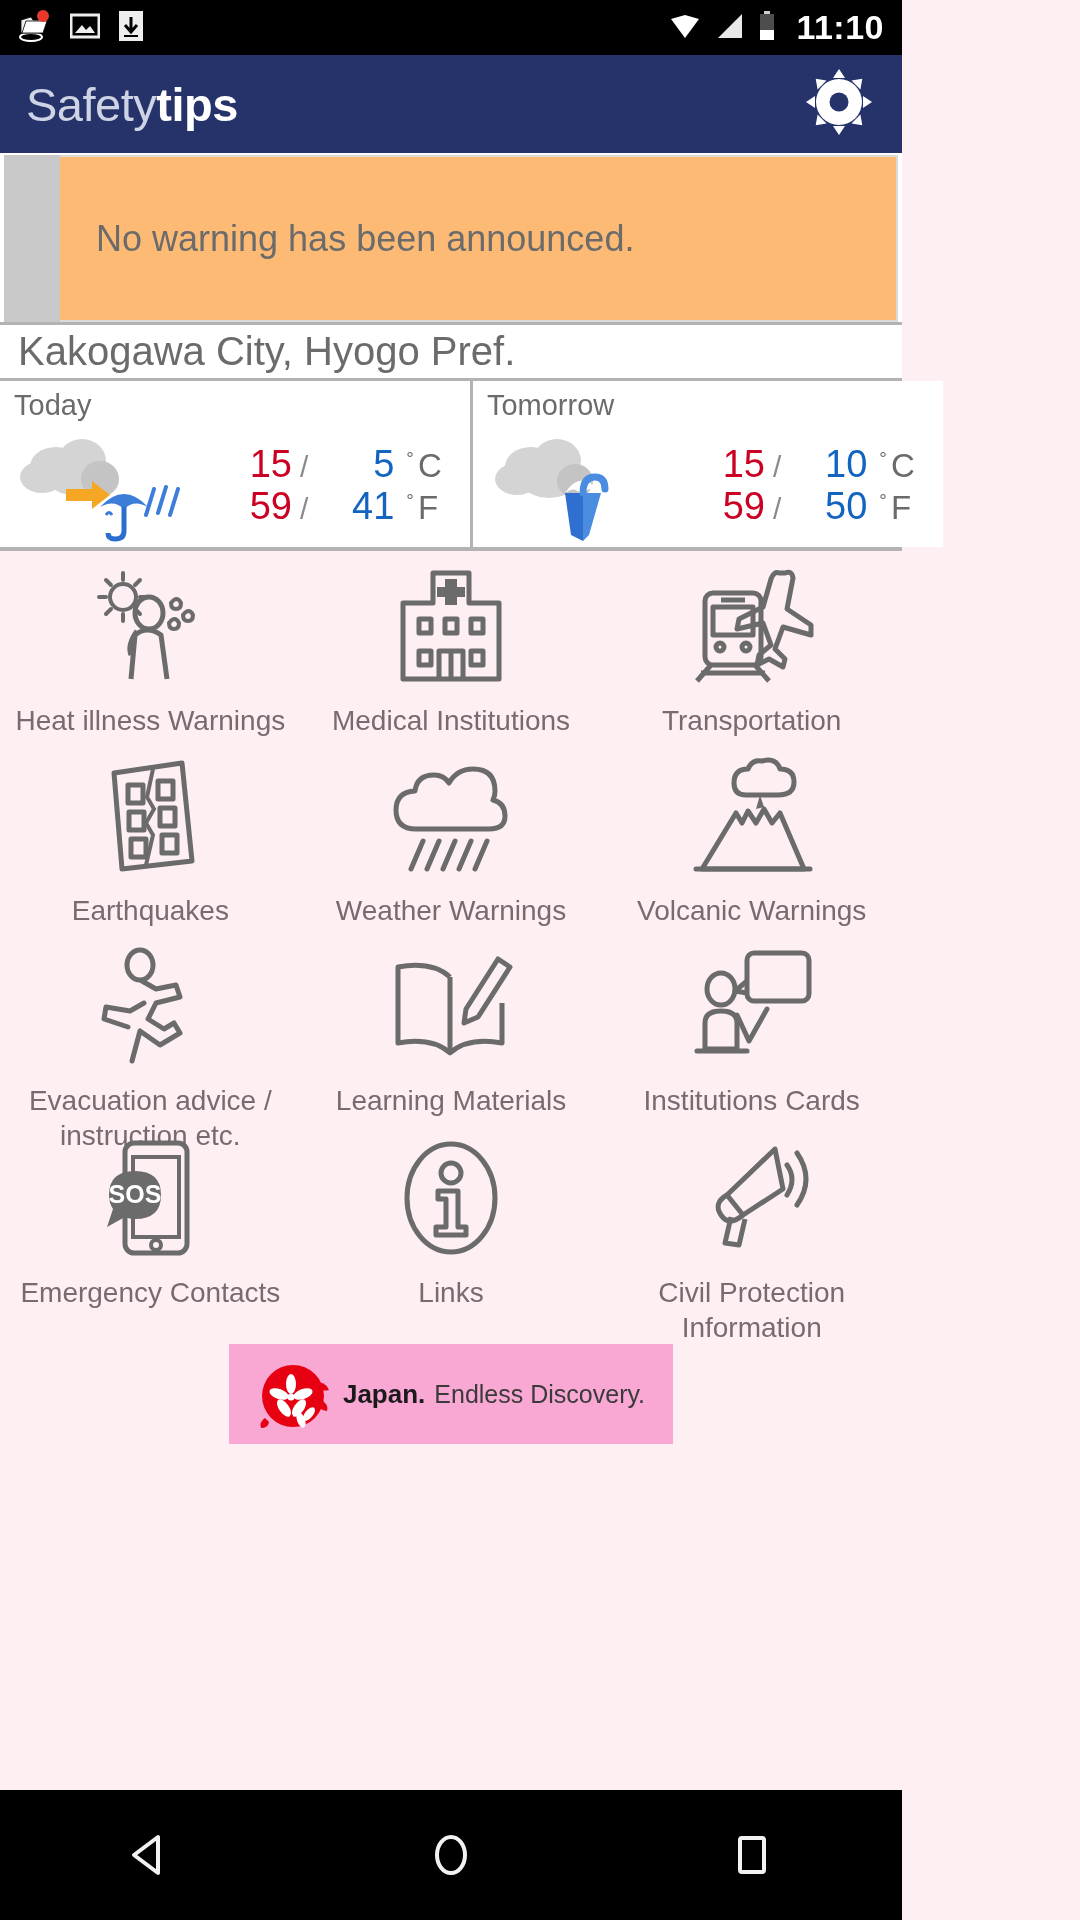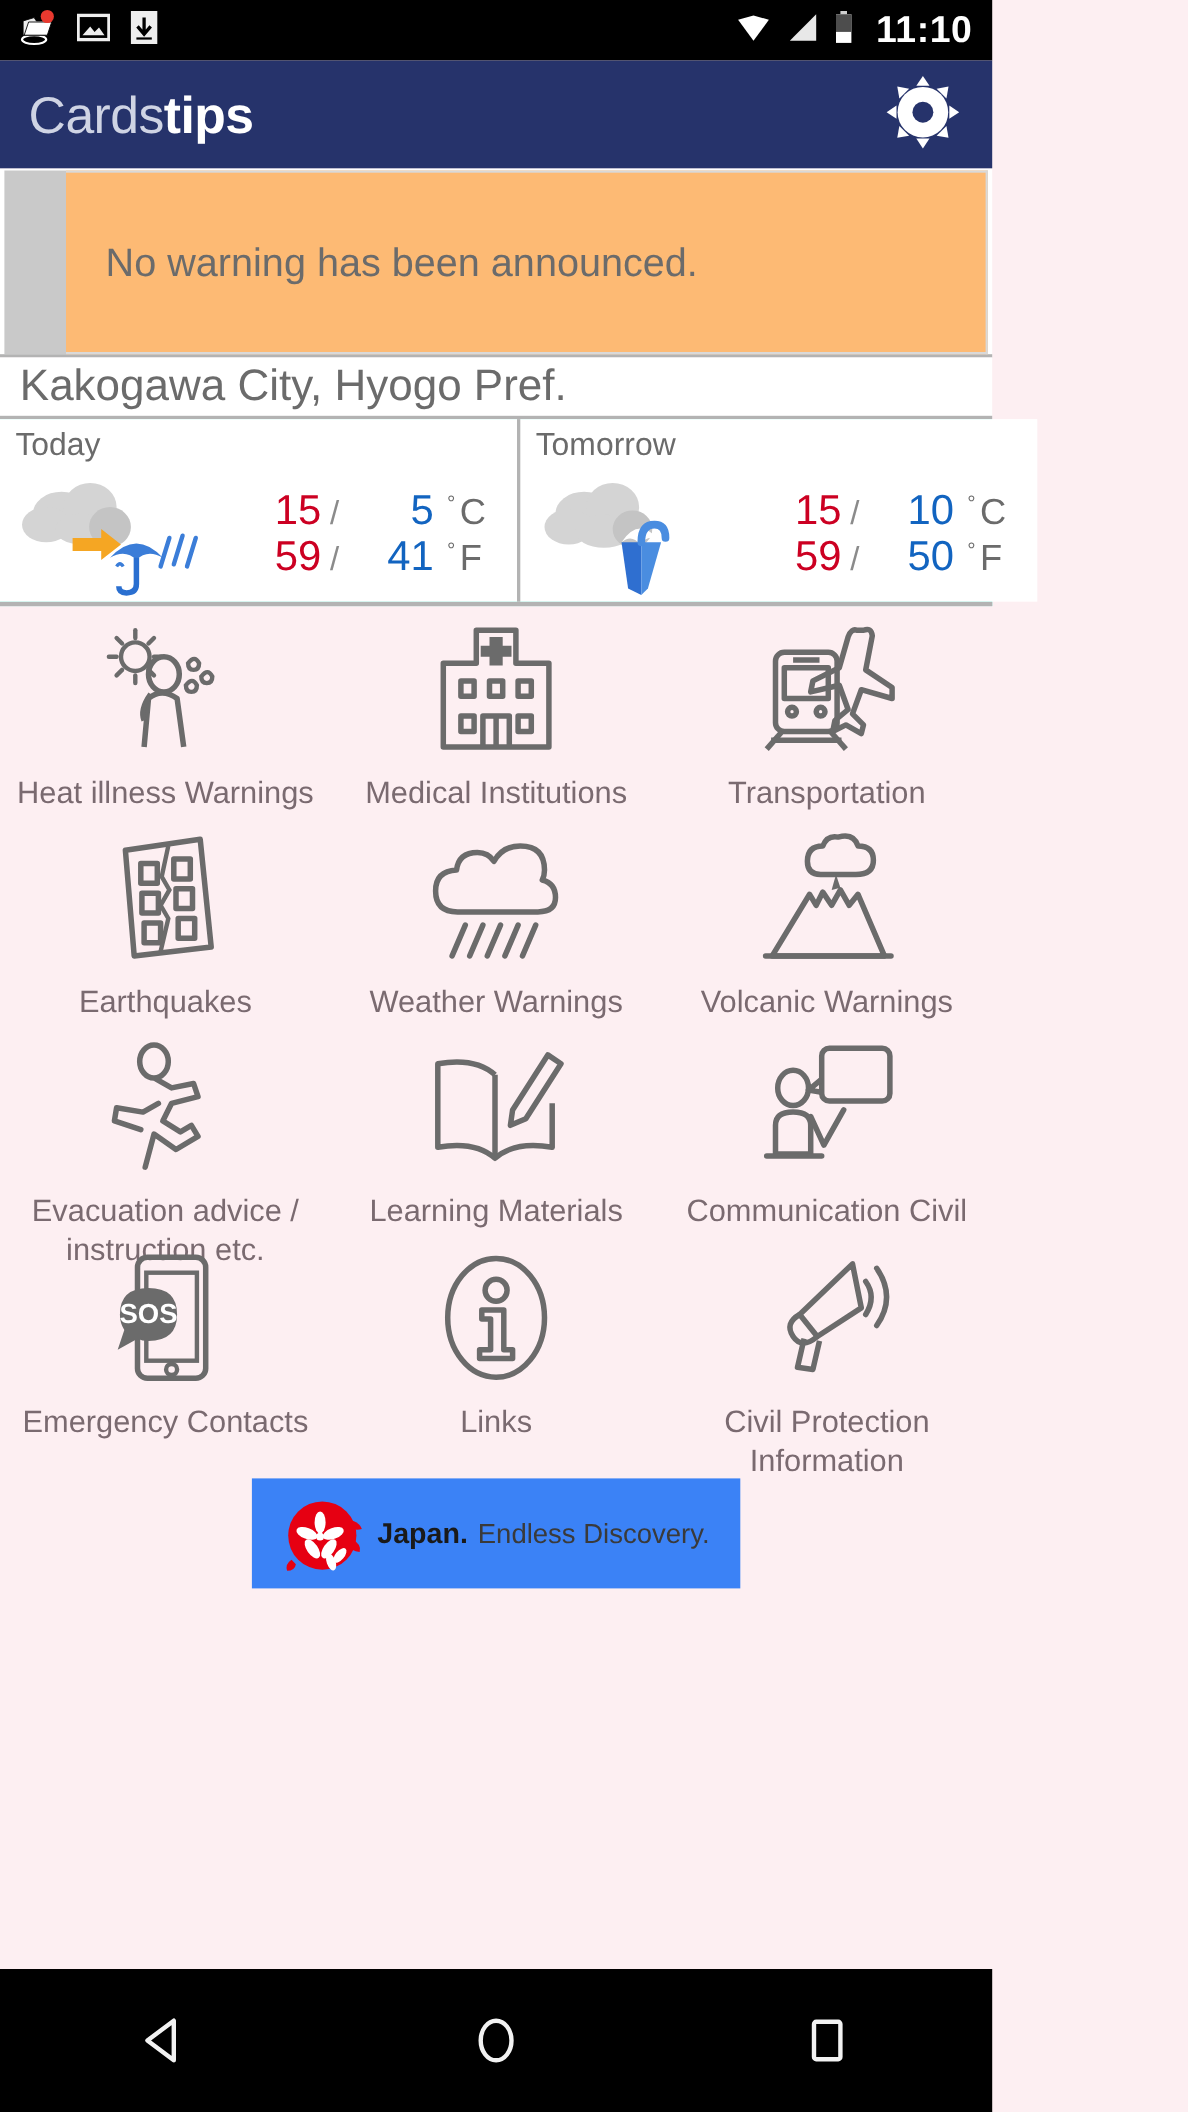--- a/index.html
+++ b/index.html
@@ -76,21 +76,21 @@
   .cell-icon { height:118px; display:flex; align-items:flex-end; justify-content:center; }
   .cell-label { font-size:28px; color:#7a6a70; text-align:center; line-height:1.25; margin-top:18px; max-width:300px; }
 
   .grow.r1 { height:190px; }
   .grow.r2 { height:190px; }
   .grow.r3 { height:192px; }
   .grow.r4 { height:192px; }
 
   
   .jlogo-wrap { height:126px; display:flex; align-items:center; justify-content:center; }
-  .jlogo { background:#3b82f6; display:flex; align-items:center; gap:10px; padding:12px 28px; }
+  .jlogo { background:#f9a8d4; display:flex; align-items:center; gap:10px; padding:12px 28px; }
   .jl-text { display:flex; align-items:baseline; gap:9px; }
   .jl-japan { font-size:26px; font-weight:700; color:#1a1a1a; }
   .jl-tag { font-size:25px; color:#3a3a3a; }
 
   
   .navbar {
     flex:0 0 130px; background:#000;
     display:flex; align-items:center; justify-content:space-around;
   }
   .nav-btn { width:200px; display:flex; align-items:center; justify-content:center; }
@@ -141,21 +141,21 @@
           <rect x="2" y="4" width="14" height="26" fill="#fff"></rect>
           <rect x="2" y="4" width="14" height="16" fill="#4d4d4d"></rect>
         </svg>
       </span>
       <span class="sb-clock">11:10</span>
     </div>
   </div>
 
   <div class="appbar">
     <div class="logo">
-      <span class="light">Cards</span><span class="bold">tips</span>
+      <span class="light">Safety</span><span class="bold">tips</span>
     </div>
     <div class="gear">
       <svg width="74" height="74" viewBox="0 0 74 74">
         <g fill="#ffffff">
           <path d="M37 4 L43 13 L31 13 Z"></path>
           <path d="M37 70 L43 61 L31 61 Z"></path>
           <path d="M4 37 L13 31 L13 43 Z"></path>
           <path d="M70 37 L61 31 L61 43 Z"></path>
           <path d="M13.7 13.7 L24.5 15.6 L15.6 24.5 Z"></path>
           <path d="M60.3 60.3 L49.5 58.4 L58.4 49.5 Z"></path>
@@ -404,21 +404,21 @@
         <div class="cell-icon">
           <svg width="130" height="118" viewBox="0 0 130 118">
             <rect x="60" y="6" width="62" height="48" rx="7" fill="none" stroke="#6b6b6b" stroke-width="5"></rect>
             <path d="M60 34 L48 44 L60 46" fill="none" stroke="#6b6b6b" stroke-width="5" stroke-linejoin="round"></path>
             <ellipse cx="34" cy="42" rx="14" ry="16" fill="none" stroke="#6b6b6b" stroke-width="5"></ellipse>
             <path d="M18 102 L18 76 q0 -12 16 -12 q16 0 16 12 L50 102 Z" fill="none" stroke="#6b6b6b" stroke-width="5" stroke-linejoin="round"></path>
             <line x1="10" y1="104" x2="60" y2="104" stroke="#6b6b6b" stroke-width="5" stroke-linecap="round"></line>
             <path d="M50 68 L62 94 L80 62" fill="none" stroke="#6b6b6b" stroke-width="5" stroke-linejoin="round" stroke-linecap="round"></path>
           </svg>
         </div>
-        <div class="cell-label">Communication Civil</div>
+        <div class="cell-label">Institutions Cards</div>
       </div>
     </div>
 
     <div class="grow r4">
       <div class="cell">
         <div class="cell-icon">
           <svg width="110" height="118" viewBox="0 0 110 118">
             <rect x="30" y="4" width="62" height="110" rx="9" fill="none" stroke="#6b6b6b" stroke-width="5"></rect>
             <rect x="38" y="18" width="46" height="80" fill="none" stroke="#6b6b6b" stroke-width="4"></rect>
             <circle cx="61" cy="106" r="5" fill="none" stroke="#6b6b6b" stroke-width="4"></circle>

